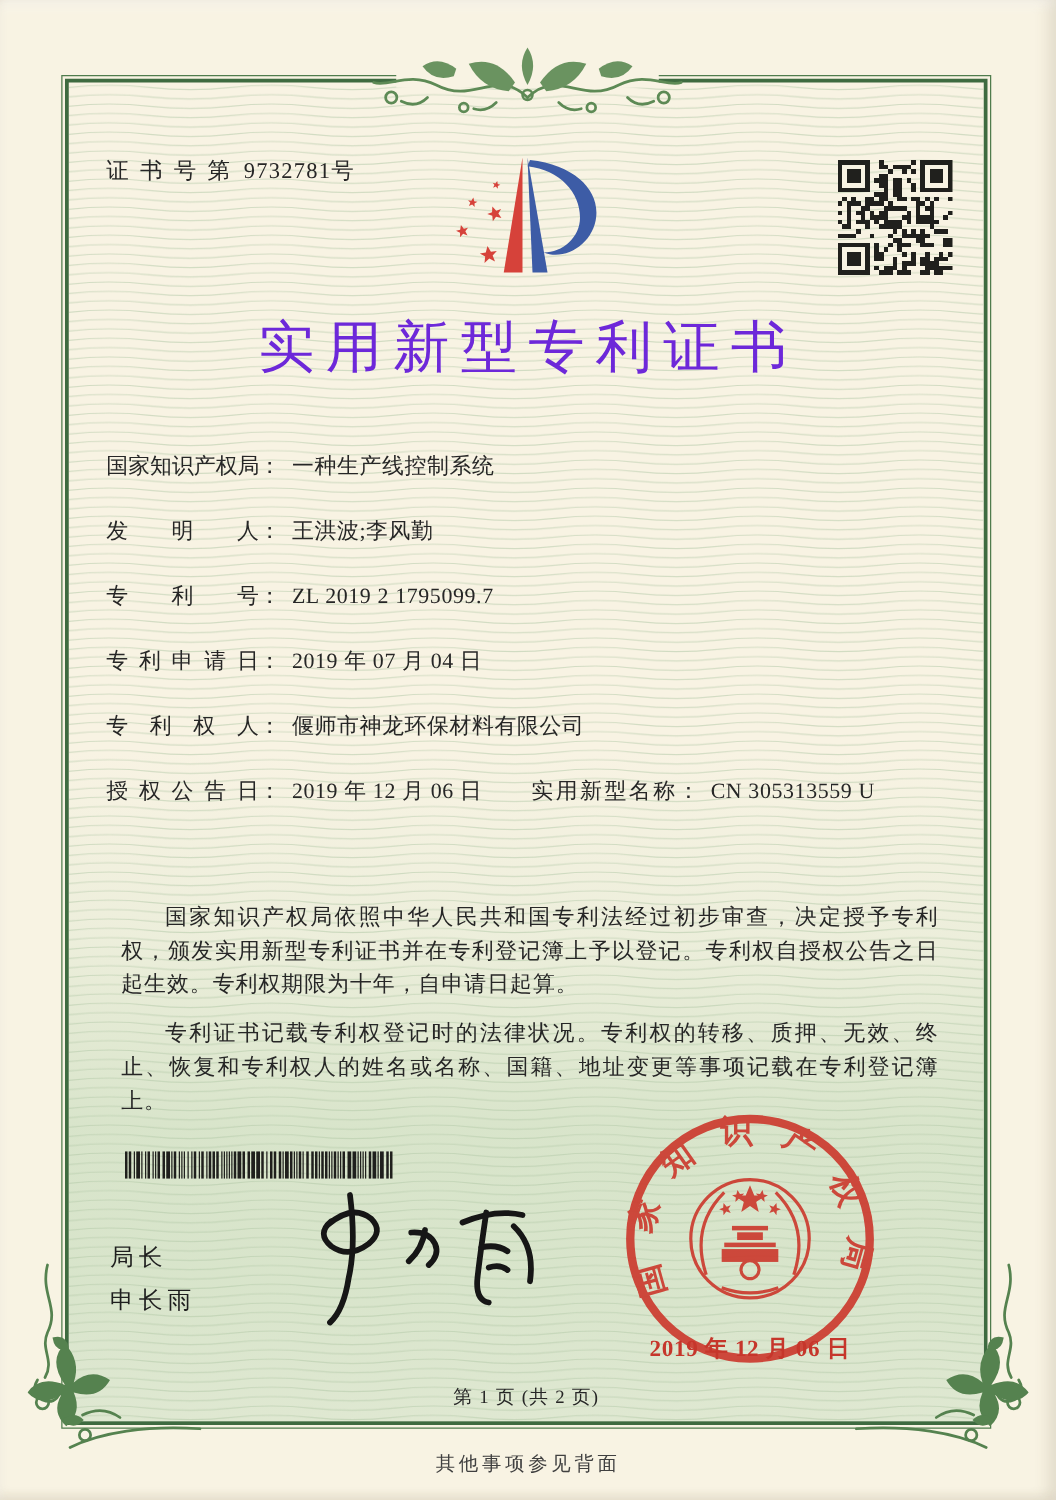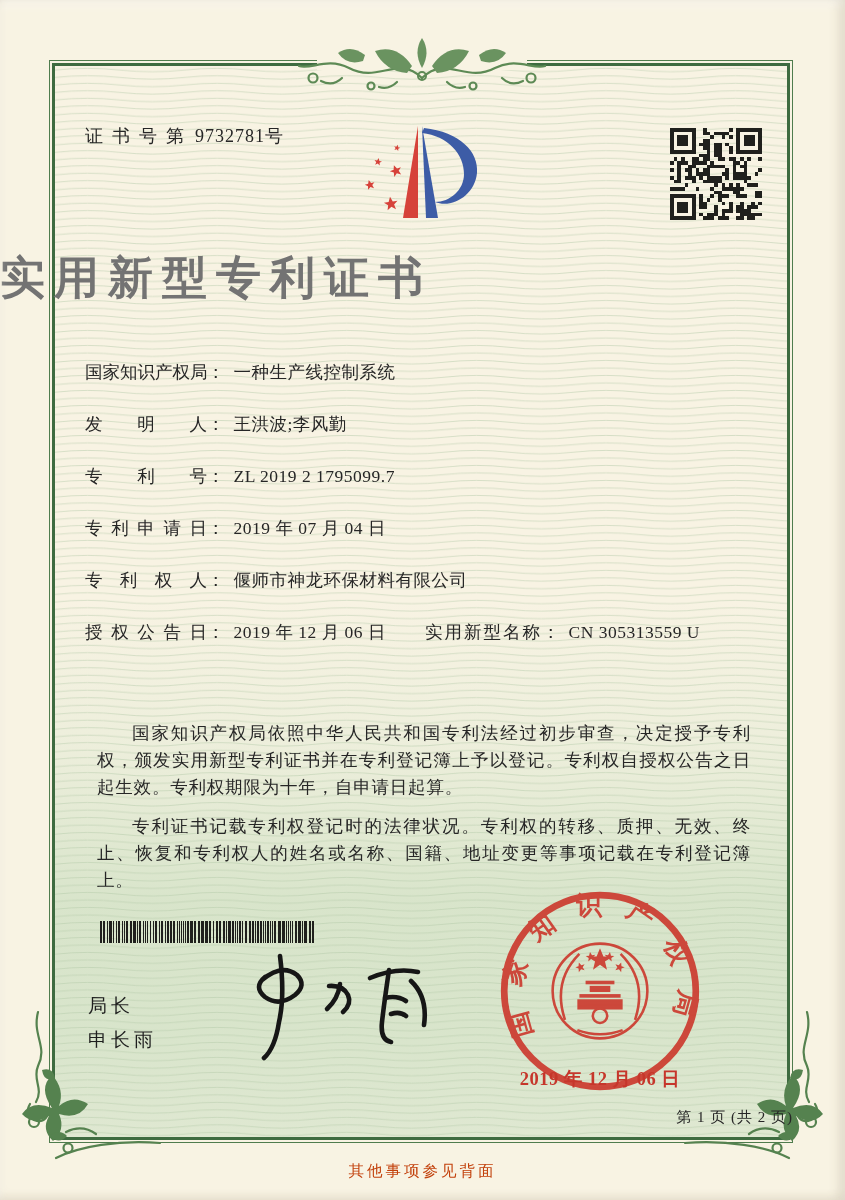--- a/index.html
+++ b/index.html
@@ -24,41 +24,41 @@
       rgba(215,228,202,.96) 90%,
       rgba(221,231,208,.92) 100%);}
   .bg-waves{position:absolute;inset:0;width:100%;height:100%;opacity:.55;}
   
   .abs{position:absolute;z-index:2}
   .certno{left:85px;top:124px;font-size:18px;white-space:nowrap}
   .certno .sp{letter-spacing:9px}
   .certno .num{letter-spacing:1px;padding-left:2px}
   .logo{left:352px;top:124px;width:155px;height:108px}
   .qr{left:670px;top:128px;width:92px;height:92px}
-  .title{left:0;top:248px;width:845px;text-align:left;
-    font-size:45px;font-weight:bold;letter-spacing:9px;color:#737373}
+  .title{left:0;top:248px;width:845px;text-align:center;
+    font-size:45px;font-weight:normal;letter-spacing:9px;color:#6d28d9}
   .fields{left:85px;top:360px;width:670px;font-size:17.5px}
   .frow{position:relative;height:52px;white-space:nowrap}
   .flabel{display:inline-block;width:122px;text-align:justify;text-align-last:justify;text-justify:inter-character;vertical-align:top}
   .colon{display:inline-block;margin-right:9px}
   .fval{letter-spacing:.5px}
   .grant2{position:absolute;left:340px;top:0;white-space:nowrap}
   .flabel2{display:inline-block;letter-spacing:2px}
   .paras{left:85px;top:708px;width:678px;font-size:17.5px;line-height:27px;text-align:justify;letter-spacing:.8px}
   .paras p{margin:12px;text-indent:2em}
   .barcode{left:100px;top:921px;width:220px;height:22px}
   .sig-label{left:88px;font-family:Liberation Mono, monospace;font-size:19px;letter-spacing:4px;color:#1e1e1e}
   .sig-title{top:993px}
   .sig-name{top:1027px}
   .sig-script{left:228px;top:948px;width:205px;height:118px;z-index:3}
   .seal{left:497px;top:888px;width:206px;height:206px;z-index:3;opacity:.92}
   .seal-date{left:497px;top:1066px;width:206px;text-align:center;z-index:4;
     color:#c6362b;font-size:18.5px;letter-spacing:.5px;font-weight:bold;white-space:nowrap}
-  .pageinfo{left:49px;top:1108px;width:744px;text-align:right;font-size:15px;letter-spacing:1px}
-  .backnote{left:0;top:1161px;width:845px;text-align:center;font-size:15.5px;letter-spacing:3px;color:#c2410c}
+  .pageinfo{left:49px;top:1108px;width:744px;text-align:center;font-size:15px;letter-spacing:1px}
+  .backnote{left:0;top:1161px;width:845px;text-align:center;font-size:15.5px;letter-spacing:3px;color:#404040}
   .orn{position:absolute;z-index:1}
   .orn-top{left:297px;top:26px;width:250px;height:76px}
   .orn-bl{left:22px;top:1010px;width:140px;height:150px}
   .orn-br{left:683px;top:1010px;width:140px;height:150px;transform:scaleX(-1)}
 </style>
 </head>
 <body>
 
 <svg width="0" height="0" style="position:absolute" aria-hidden="true">
   <defs>

